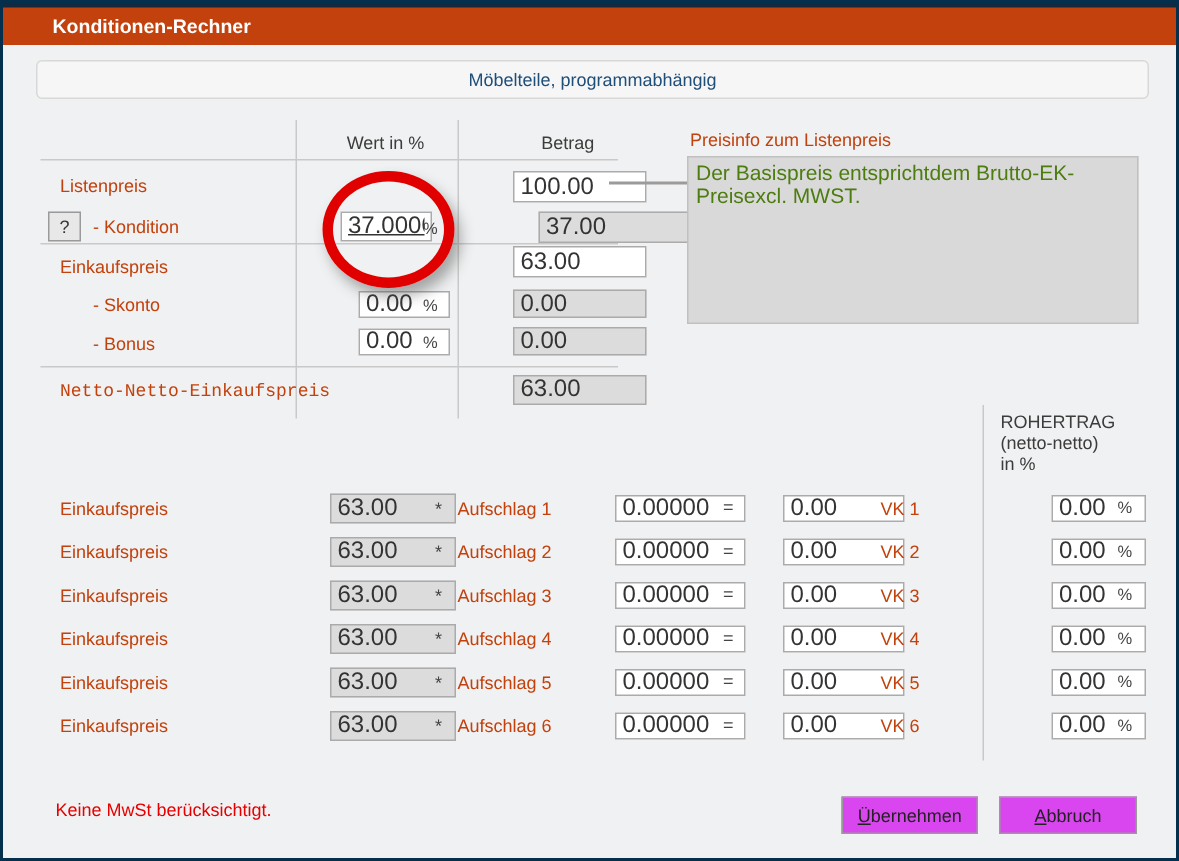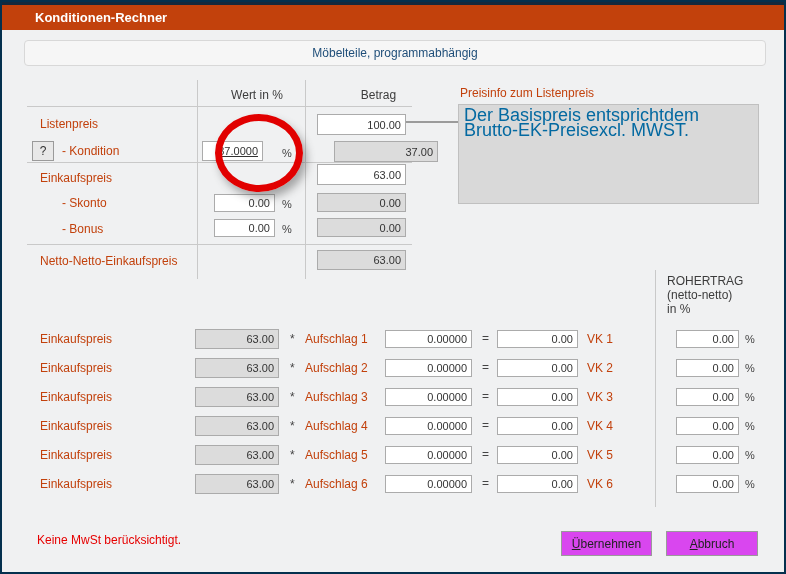--- a/index.html
+++ b/index.html
@@ -35,47 +35,47 @@
   .hline { position: absolute; height: 1px; background: #c9c9c9; }
 
   .lbl { position: absolute; font-size: 12px; color: #c2410c; white-space: nowrap; }
   .colhead { position: absolute; font-size: 12px; color: #3c3c3c; text-align: center; }
 
   input.field {
     position: absolute;
     border: 1px solid #ababab;
     background: #ffffff;
     font-family: "Liberation Sans", sans-serif;
-    font-size: 11px; color: #333333;
-    text-align: right;
+    font-size: 16px; color: #333333;
     padding: 0 4px;
     outline: none;
+    margin-left: 25px;
   }
   input.field.readonly { background: #dcdcdc; }
 
   .pct { position: absolute; font-size: 11px; color: #444444; }
   .op  { position: absolute; font-size: 12px; color: #444444; }
 
   .qbtn {
     position: absolute; left: 30px; top: 139px; width: 22px; height: 20px;
     background: #e8e8e8;
     border: 1px solid #9a9a9a;
     font-size: 12px; color: #333333;
     text-align: center; line-height: 18px;
     cursor: default;
   }
 
   .connector { position: absolute; left: 404px; top: 119px; width: 53px; height: 2px; background: #9b9b9b; }
 
   .preisinfo-box {
-    position: absolute; left: 456px; top: 102px; width: 301px; height: 100px;
+    position: absolute; left: 456px; top: 102px; width: 301px; height: 112px;
     background: #d9d9d9;
     border: 1px solid #c0c0c0;
     padding: 3px 5px;
-    font-size: 18px; color: #0369a1;
+    font-size: 14px; color: #4d7c0f;
     line-height: 15px;
   }
 
   .annotation-circle {
     position: absolute; left: 213px; top: 112px; width: 88px; height: 78px;
     border: 7px solid #e10000;
     border-radius: 50%;
     box-shadow: 4px 6px 9px rgba(70,70,70,0.45);
     pointer-events: none;
     z-index: 10;
@@ -147,21 +147,21 @@
   <span class="lbl" style="left:60px; top:194px;">- Skonto</span>
   <input class="field" style="left: 212px; top: 192px; width: 61px; height: 18px;" value="0.00">
   <span class="pct" style="left:280px; top:196px;">%</span>
   <input class="field readonly" readonly="" style="left: 315px; top: 191px; width: 89px; height: 19px;" value="0.00">
 
   <span class="lbl" style="left:60px; top:220px;">- Bonus</span>
   <input class="field" style="left: 212px; top: 217px; width: 61px; height: 18px;" value="0.00">
   <span class="pct" style="left:280px; top:221px;">%</span>
   <input class="field readonly" readonly="" style="left: 315px; top: 216px; width: 89px; height: 19px;" value="0.00">
 
-  <span class="lbl" style="left:38px; top:252px;">Netto-Netto-Einkaufspreis</span>
+  <span class="lbl" style="left:38px; top:252px;font-family:Liberation Mono, monospace;">Netto-Netto-Einkaufspreis</span>
   <input class="field readonly" readonly="" style="left: 315px; top: 248px; width: 89px; height: 20px;" value="63.00">
 
   <span class="lbl" style="left:458px; top:84px;">Preisinfo zum Listenpreis</span>
   <div class="connector"></div>
   <div class="preisinfo-box">
     <span>Der Basispreis entsprichtdem Brutto-EK-Preisexcl. MWST.</span>
   </div>
 
   <div class="annotation-circle"></div>
 

